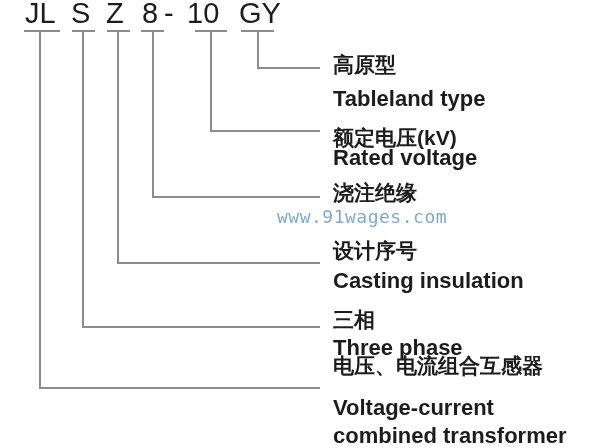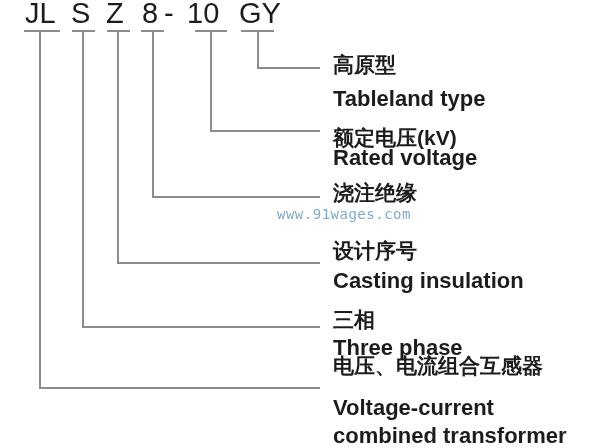--- a/index.html
+++ b/index.html
@@ -38,21 +38,21 @@
   .cn.r1{top:51px}.en.r1{top:85px}
   .cn.r2{top:124px}.en.r2{top:144px}
   .cn.r3{top:179px}.en.r3{top:211px}
   .cn.r4{top:237px}.en.r4{top:267px}
   .cn.r5{top:306px}.en.r5{top:334px}
   .cn.r6{top:352px}.en.r6{top:394px;width:270px}
   
   .wm{
     position:absolute;left:254px;top:206px;z-index:5;
     font-family:"DejaVu Sans Mono","Liberation Mono",monospace;
-    font-size:14px;letter-spacing:.5px;color:var(--watermark,#7ba6c4);
+    font-size:18px;letter-spacing:.5px;color:var(--watermark,#7ba6c4);
     opacity:.95;text-shadow:0 0 1px #fff;white-space:nowrap;
   }
 </style>
 </head>
 <body>
 
 <div id="stage">
 
   <span class="seg s1">JL</span>
   <span class="seg s2">S</span>

